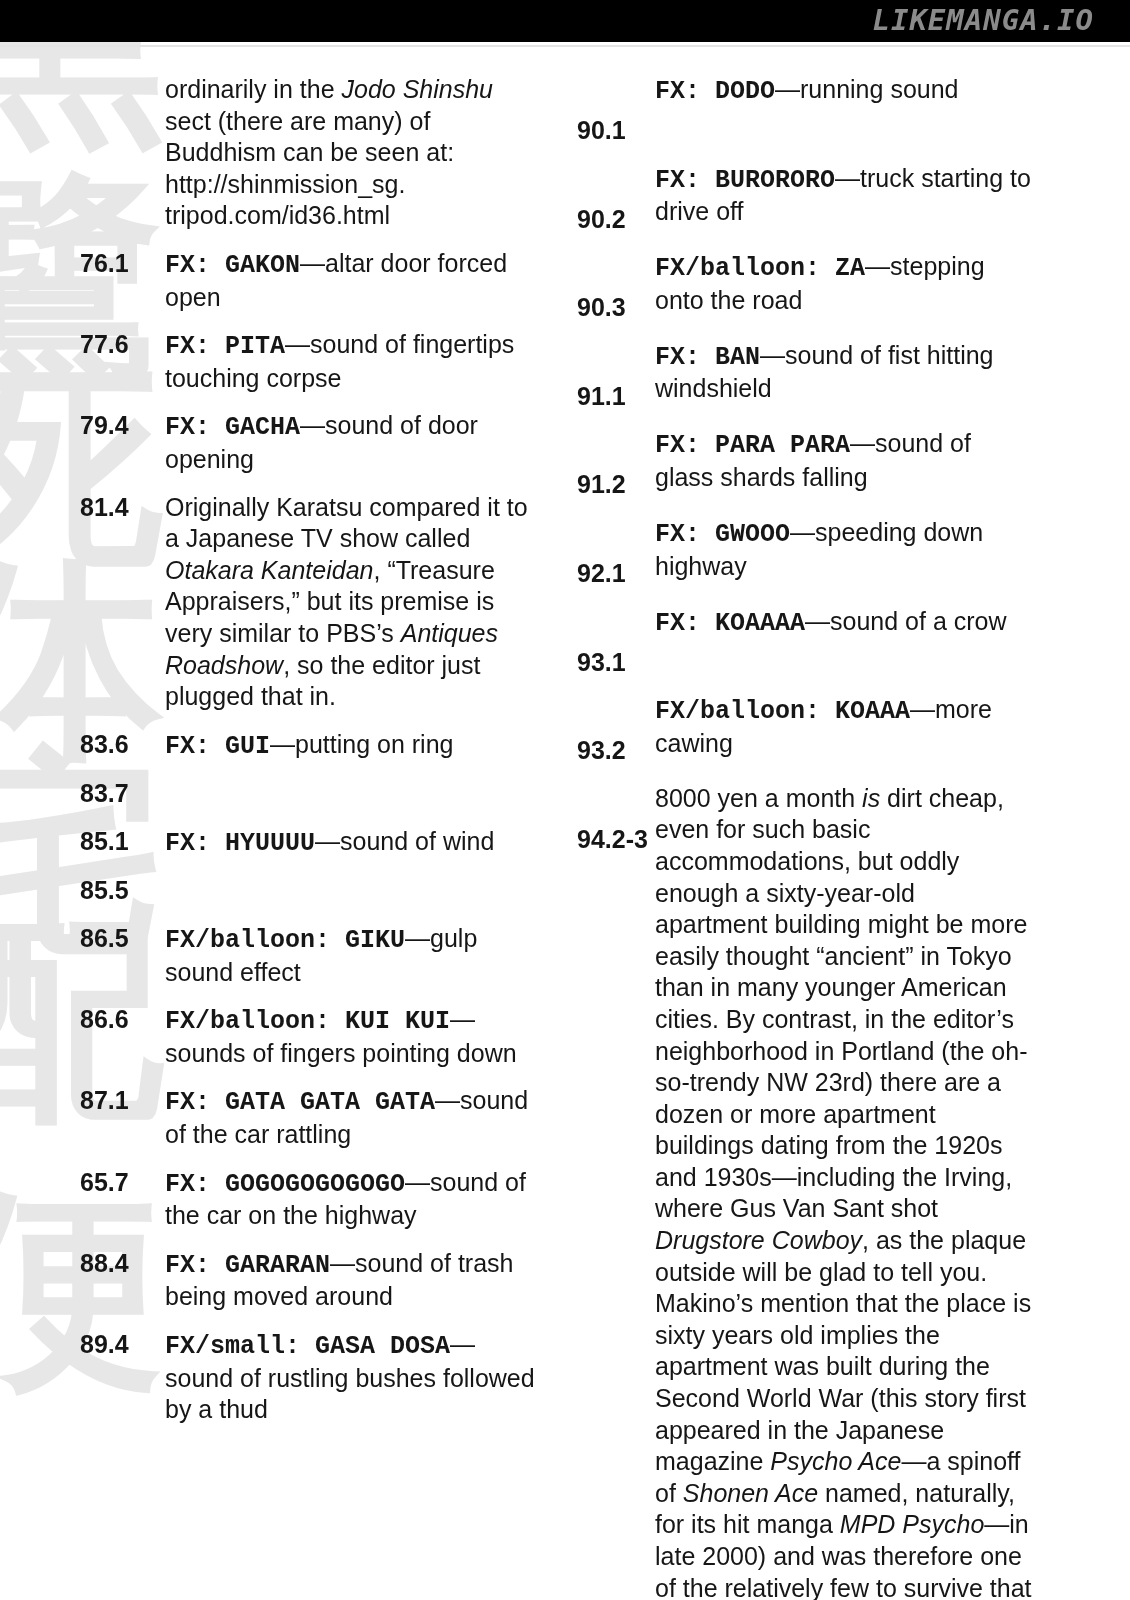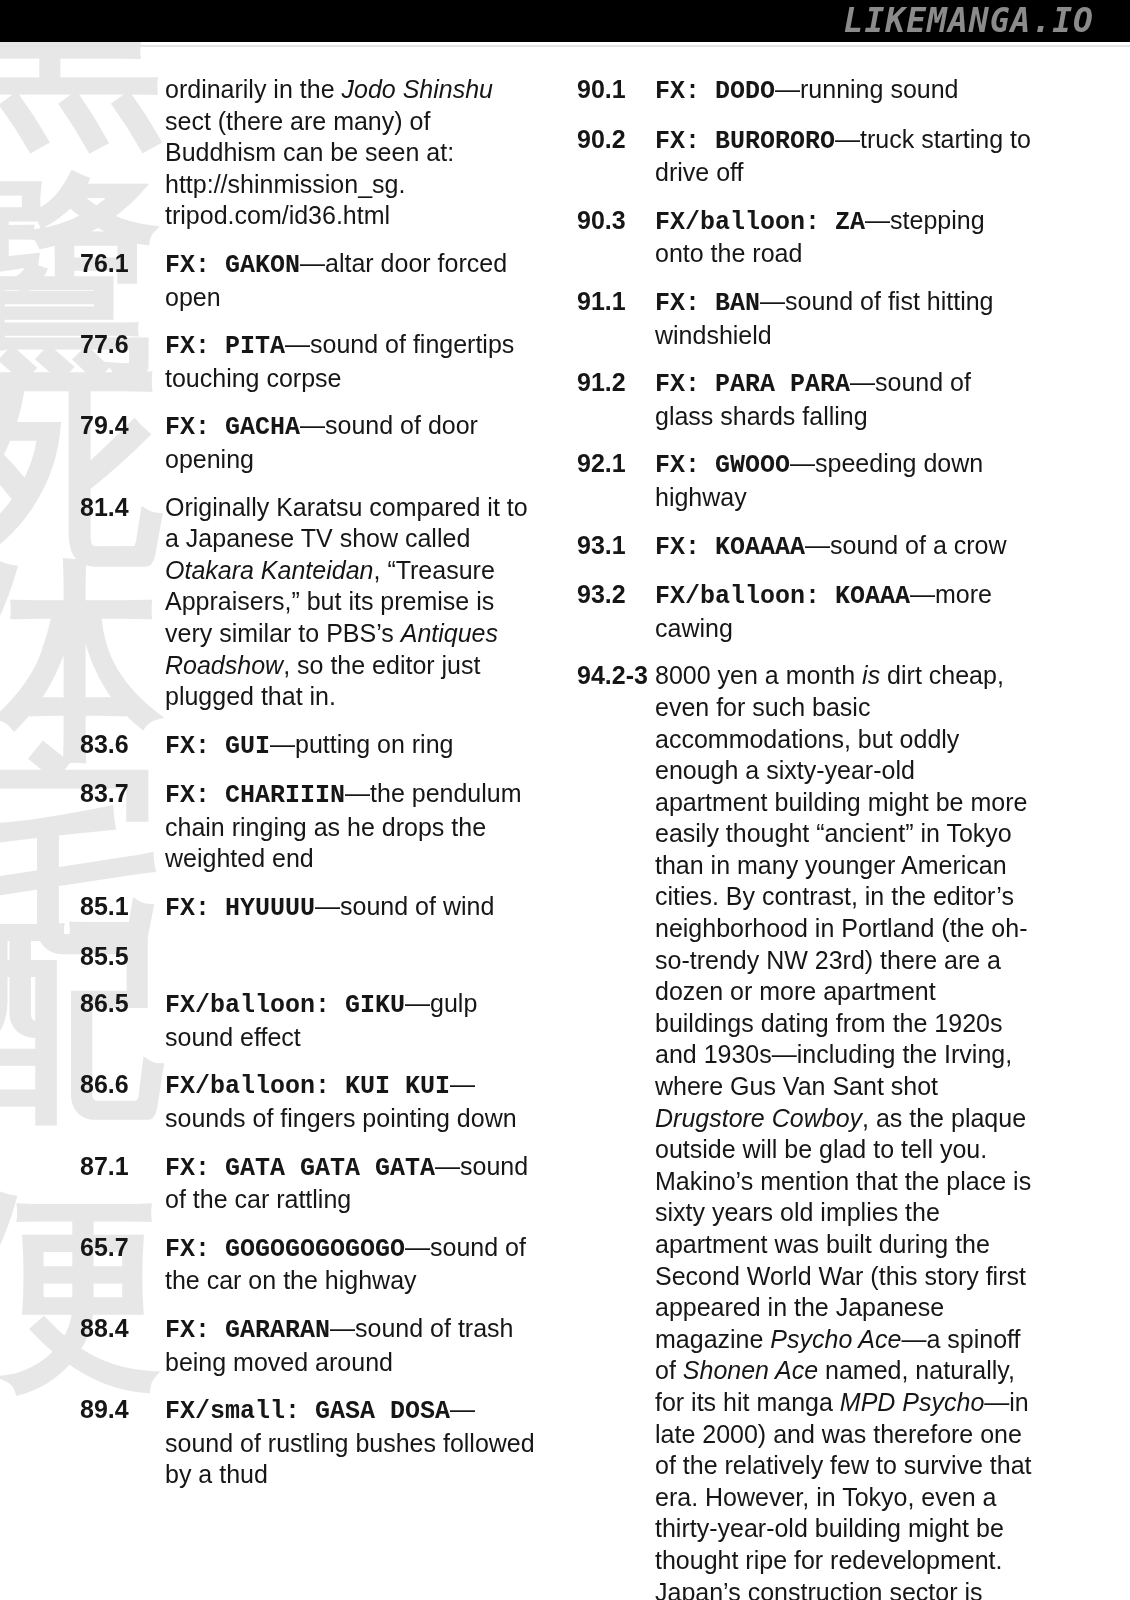--- a/index.html
+++ b/index.html
@@ -16,21 +16,21 @@
   .site-header{
     position:absolute;top:0;left:0;right:0;height:42px;
     background:#000000;
     display:flex;align-items:center;justify-content:flex-end;
     padding-right:36px;box-sizing:border-box;
     z-index:3;
   }
   .site-logo{
     font-family:"DejaVu Sans Mono", monospace;
     font-style:italic;font-weight:bold;
-    font-size:33px;letter-spacing:1px;
+    font-size:29px;letter-spacing:1px;
     color:#8b8b8b;
   }
   .header-rule{
     position:absolute;top:45px;left:0;right:0;height:2px;
     background:#e4e4e4;z-index:2;
   }
   .watermark{
     position:absolute;top:0;left:0;width:100%;height:100%;
     z-index:0;pointer-events:none;
   }
@@ -39,21 +39,21 @@
     font-family:"DejaVu Sans", sans-serif;
     font-weight:bold;
     font-size:215px;line-height:1;
     color:#e7e7e7;
   }
   .col{position:absolute;top:74px;z-index:1;}
   #col-left{left:80px;width:462px;}
   #col-right{left:577px;width:455px;}
   .entry{display:flex;margin:0 0 16px 0;}
   .num{flex:0 0 85px;font-weight:bold;}
-  #col-right .num{flex:0 0 78px;}
+  #col-right .num{flex:0 0 78px;margin-top:41px;}
   .txt{flex:1;}
   .b{font-weight:bold;font-family:Liberation Mono, monospace;}
   .i{font-style:italic;}
 </style>
 </head>
 <body>
 
 <div class="page">
   <div class="watermark" id="watermark">
       <span class="wm-char" style="top: -62px; color: rgb(231, 231, 231);">黒</span>
@@ -88,21 +88,20 @@
       <div class="entry">
         <div class="num">81.4</div>
         <div class="txt"><span>Originally Karatsu compared it to a Japanese TV show called </span><span class="i">Otakara Kanteidan</span><span>, “Treasure Appraisers,” but its premise is very similar to PBS’s </span><span class="i">Antiques Roadshow</span><span>, so the editor just plugged that in.</span></div>
       </div>
       <div class="entry">
         <div class="num">83.6</div>
         <div class="txt"><span class="b">FX: GUI</span><span>—putting on ring</span></div>
       </div>
       <div class="entry">
         <div class="num">83.7</div>
-        <div class="txt"><span class="b">FX: CHARIIIN</span><span>—the pendulum chain ringing as he drops the weighted end</span></div>
       </div>
       <div class="entry">
         <div class="num">85.1</div>
         <div class="txt"><span class="b">FX: HYUUUU</span><span>—sound of wind</span></div>
       </div>
       <div class="entry">
         <div class="num">85.5</div>
       </div>
       <div class="entry">
         <div class="num">86.5</div>

